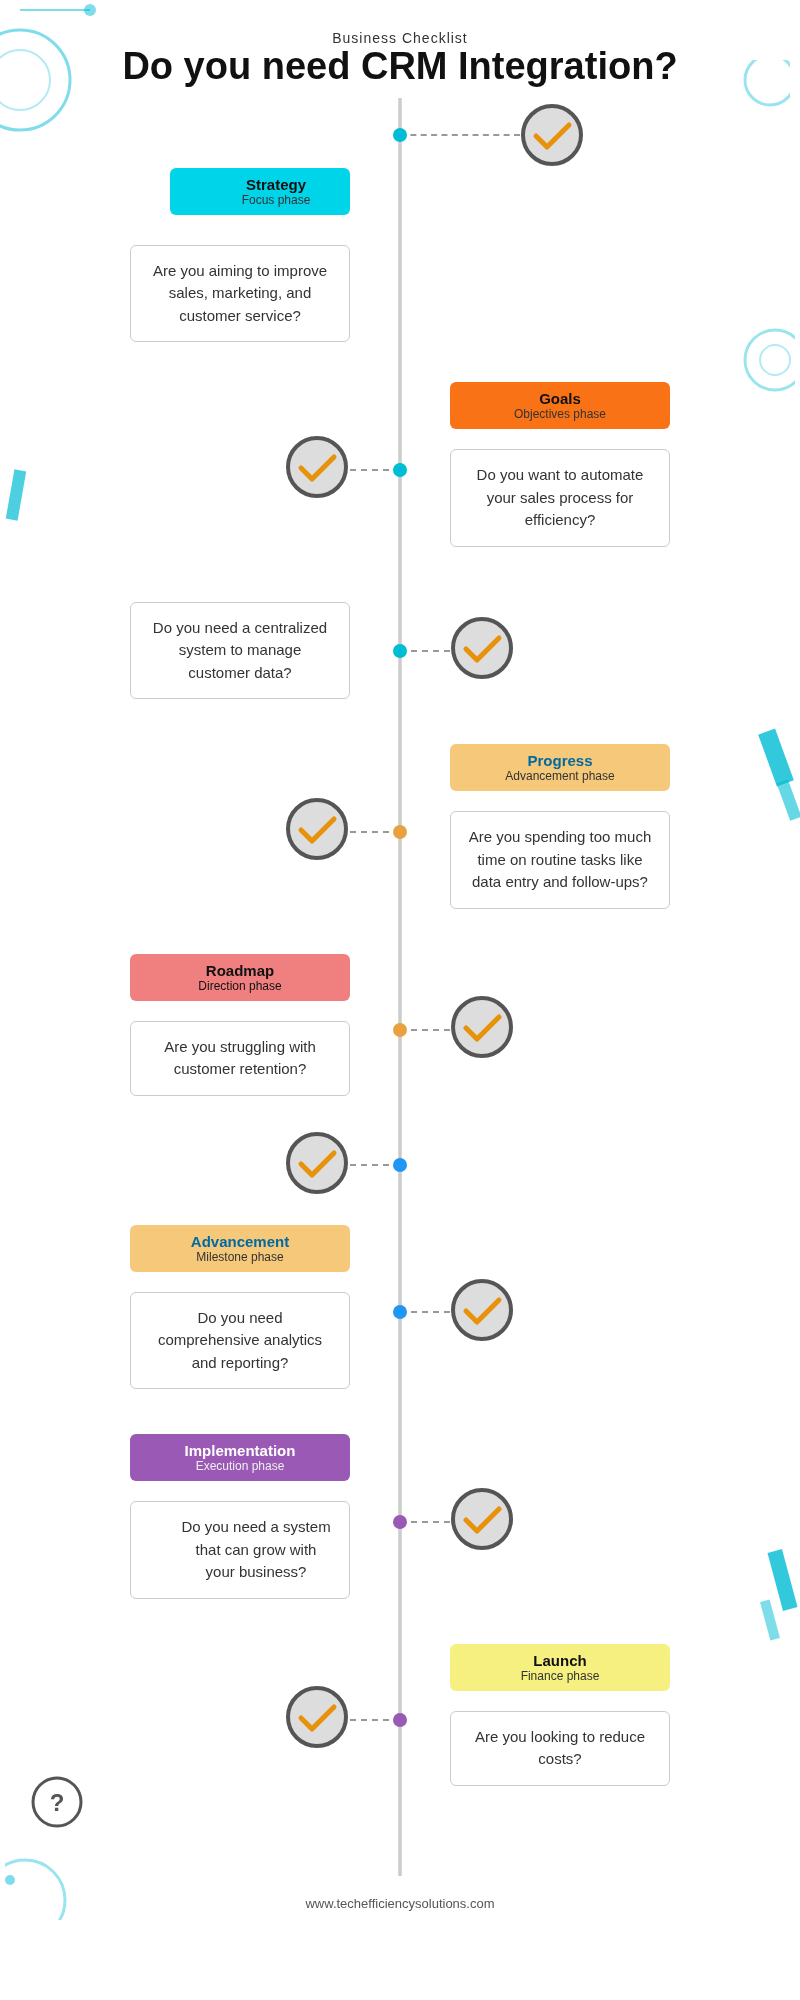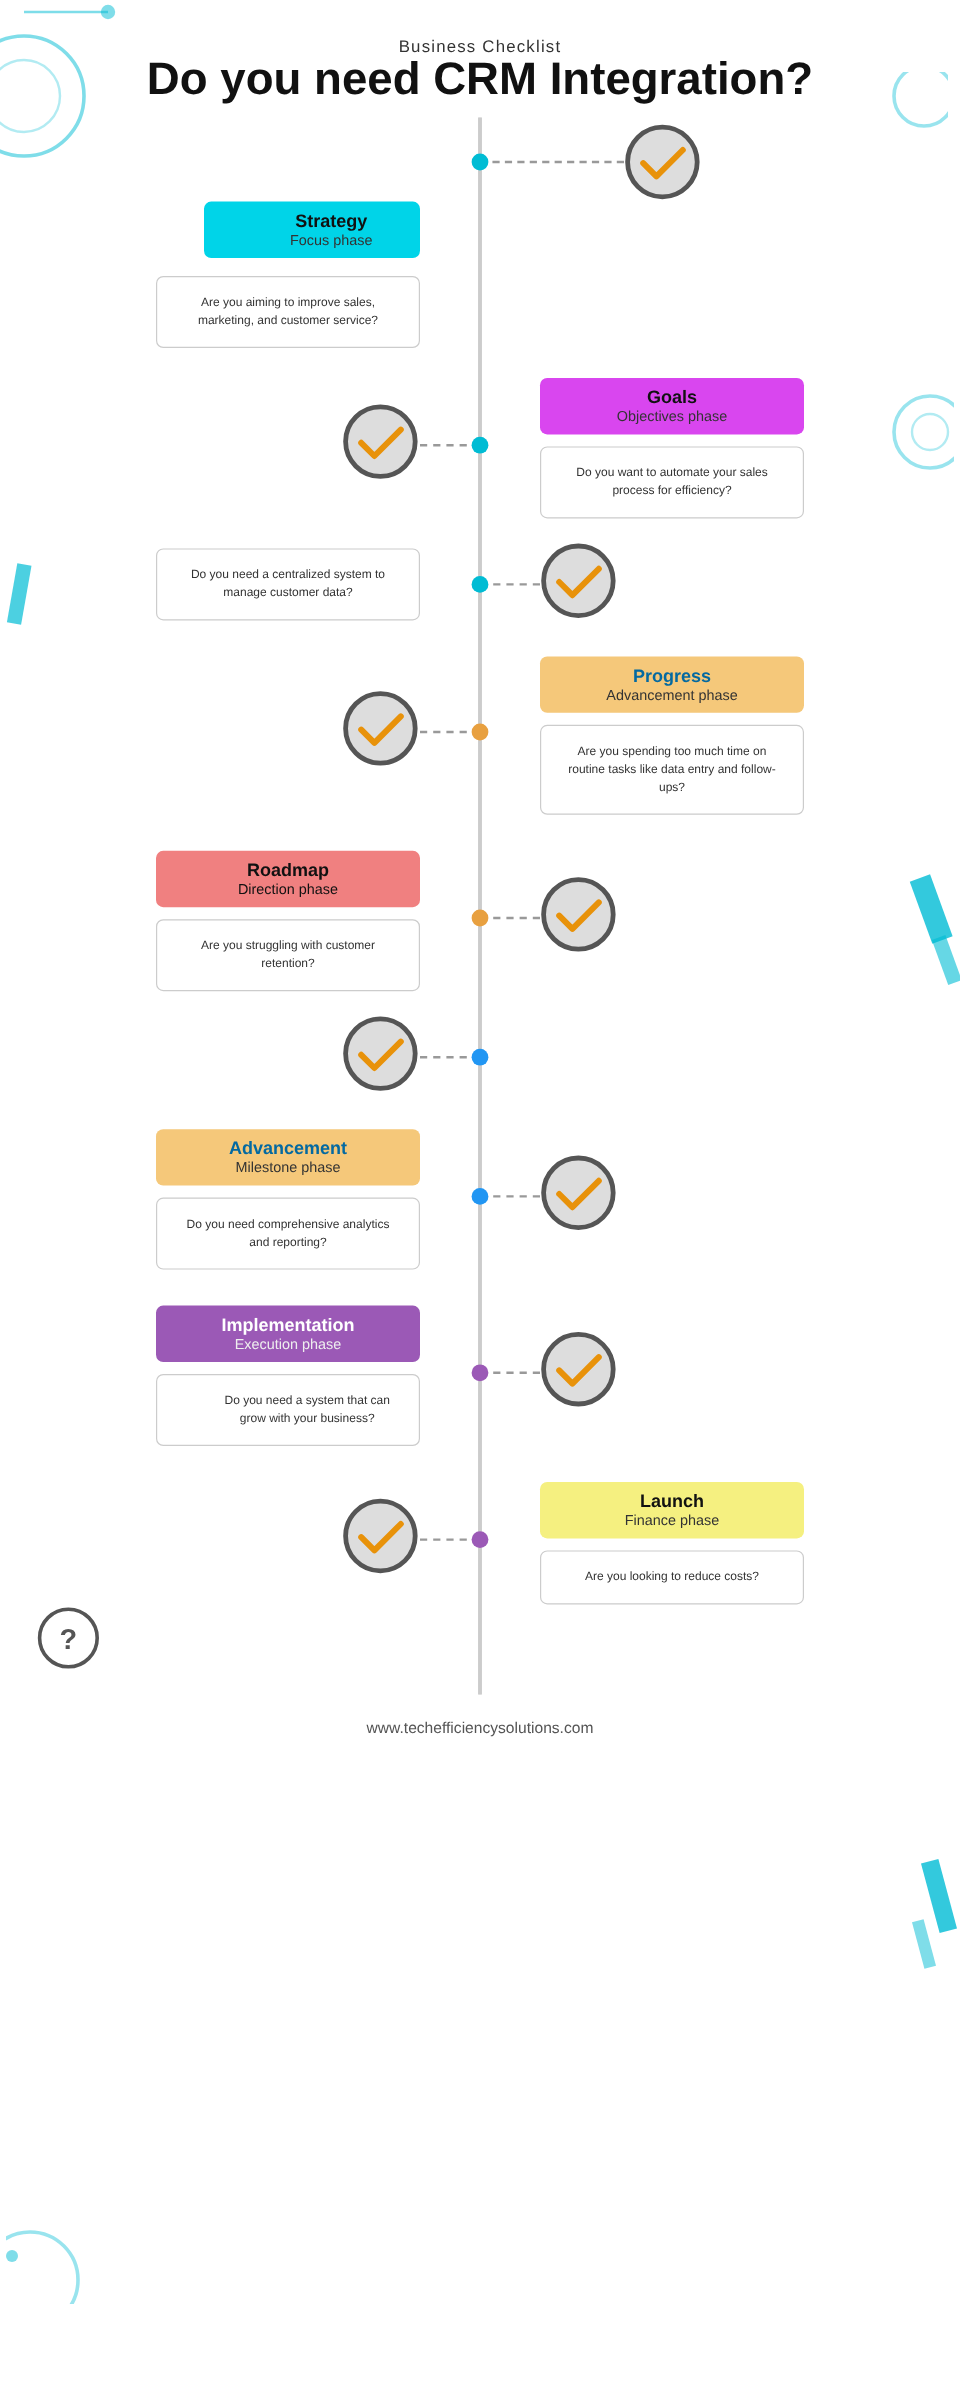--- a/index.html
+++ b/index.html
@@ -77,21 +77,21 @@
     .phase-green .phase-sub { color: #333; }
 
     .phase-salmon { background: #f08080; }
     .phase-salmon .phase-title { color: #111; }
     .phase-salmon .phase-sub { color: #111; }
 
     .phase-orange-light { background: #f5c87a; }
     .phase-orange-light .phase-title { color: #0369a1; }
     .phase-orange-light .phase-sub { color: #333; }
 
-    .phase-lightblue { background: #d946ef; }
+    .phase-lightblue { background: #f97316; }
     .phase-lightblue .phase-title { color: #111; }
     .phase-lightblue .phase-sub { color: #333; }
 
     .phase-teal { background: #1a7a8a; }
     .phase-teal .phase-title { color: #fff; }
     .phase-teal .phase-sub { color: #ddd; }
 
     .phase-purple { background: #9b59b6; }
     .phase-purple .phase-title { color: #fff; }
     .phase-purple .phase-sub { color: #eee; }
@@ -102,27 +102,27 @@
 
     .phase-yellow { background: #f5f080; }
     .phase-yellow .phase-title { color: #111; }
     .phase-yellow .phase-sub { color: #333; }
 
     
     .question-box {
       border: 1.5px solid #ccc;
       border-radius: 6px;
       padding: 14px 16px;
-      font-size: 10px;
+      font-size: 15px;
       text-align: center;
       color: #333;
       min-width: 180px;
       max-width: 220px;
       line-height: 1.5;
-      margin: 5px 0;
+      margin: 20px 0;
     }
 
     .footer-url {
       text-align: center;
       font-size: 13px;
       color: #555;
       padding: 20px 0 10px;
     }
 
     .row-block {

